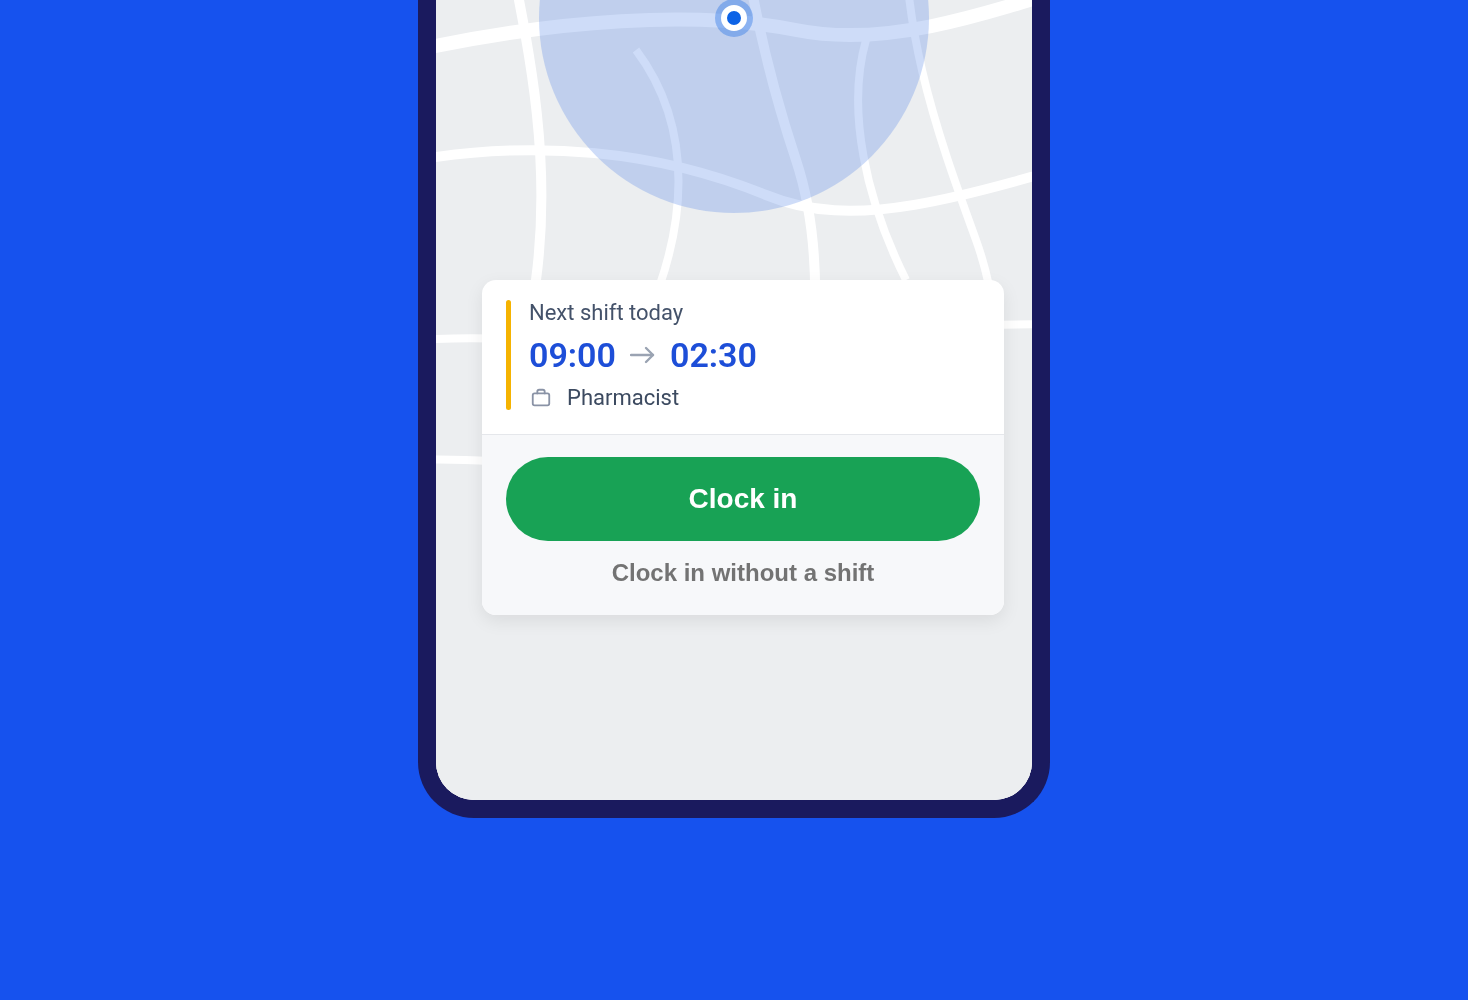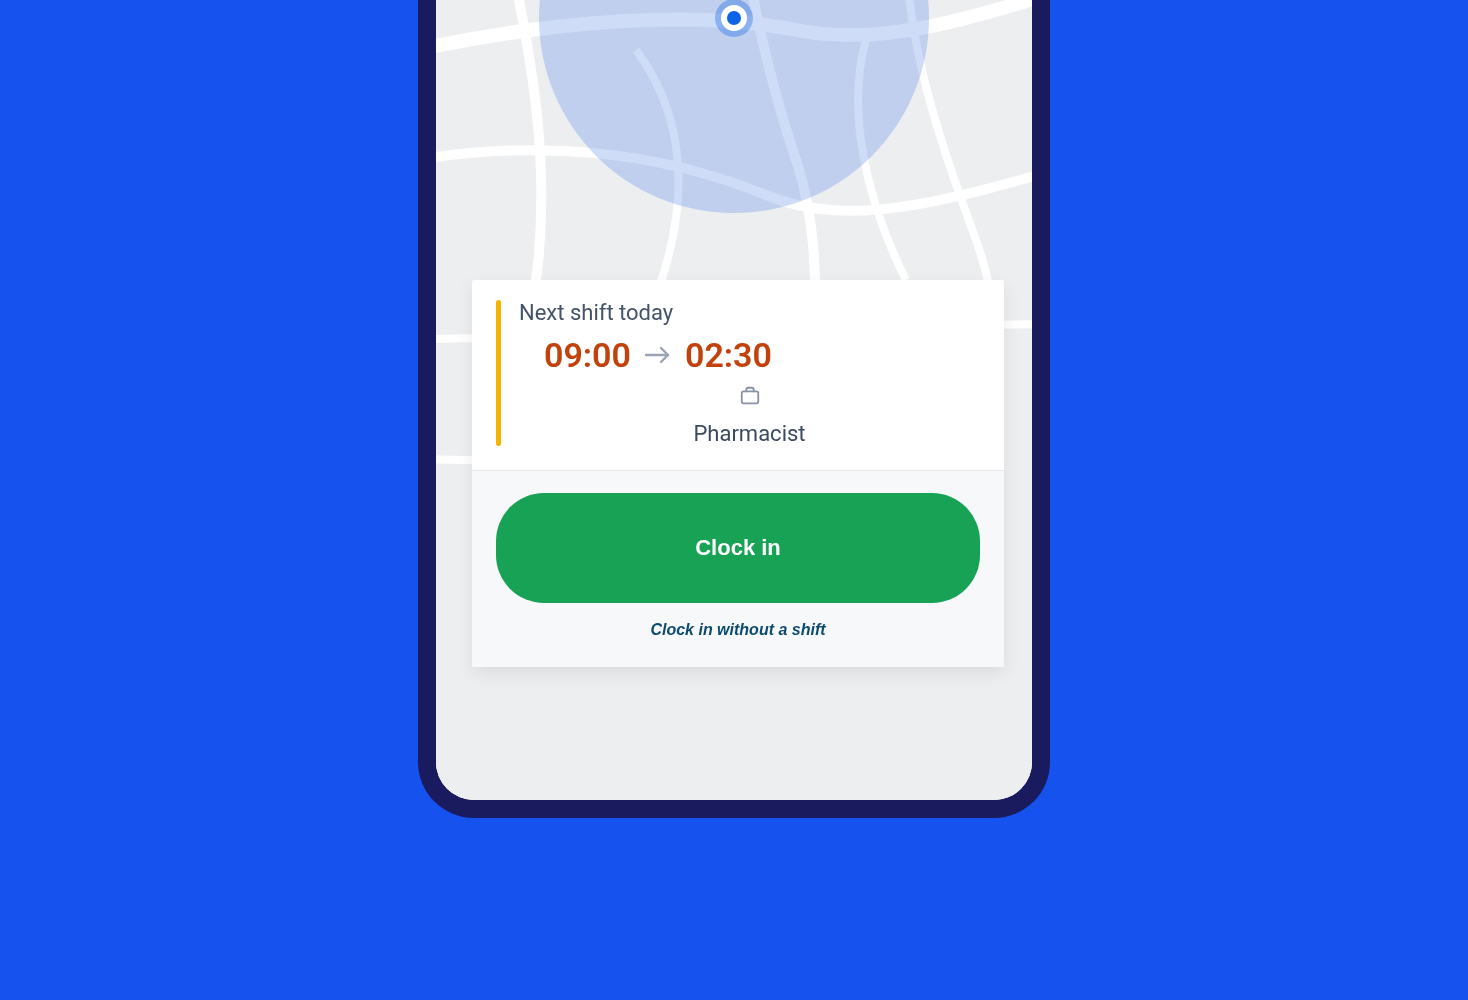--- a/index.html
+++ b/index.html
@@ -51,24 +51,24 @@
     width: 26px; height: 26px;
     margin-left: -13px; margin-top: -13px;
     border-radius: 50%;
     background: #0d63e6;
     border: 6px solid #fff;
     box-shadow: 0 0 0 6px rgba(13,99,230,0.35);
   }
 
   .card {
     position: absolute;
-    left: 36px; right: 28px;
+    left: 46px; right: 28px;
     top: 380px;
     background: #ffffff;
-    border-radius: 2px;
+    border-radius: 14px;
     box-shadow: 0 6px 18px rgba(0,0,0,0.08);
     overflow: hidden;
   }
   .card-top {
     display: flex;
     padding: 20px 24px 24px 24px;
     gap: 18px;
     border-bottom: 1px solid #e5e7eb;
   }
   .accent {
@@ -80,60 +80,57 @@
   .label {
     font-size: 22px;
     color: #44526a;
   }
   .times {
     display: flex;
     align-items: center;
     gap: 14px;
     font-size: 34px;
     font-weight: 600;
-    color: #c2410c;
-    margin-left: 25px;
+    color: #1d4ed8;
   }
   .arrow-icon { color: #9aa3b2; display: inline-flex; }
   .row {
     display: flex;
     align-items: center;
     gap: 14px;
     font-size: 22px;
     color: #3c4a60;
-    flex-direction: column;
   }
   .row-icon { width: 24px; display: inline-flex; justify-content: center; color: #8a93a6; }
 
   .card-bottom {
     background: #f7f8fa;
     padding: 22px 24px 28px 24px;
     display: flex;
     flex-direction: column;
     align-items: center;
     gap: 18px;
   }
   .primary-btn {
     width: 100%;
     border: none;
     border-radius: 48px;
-    padding: 42px 0;
-    font-size: 22px;
+    padding: 26px 0;
+    font-size: 28px;
     font-weight: 600;
     color: #fff;
     cursor: pointer;
   }
   .secondary-btn {
     background: none;
     border: none;
-    font-size: 16px;
+    font-size: 24px;
     font-weight: 600;
-    color: #0c4a6e;
+    color: #737373;
     cursor: pointer;
-    font-style: italic;
   }
 </style>
 </head>
 <body>
 
 <div class="phone">
   <div class="screen">
 
     <div class="map">
       <svg width="700" height="700" viewBox="0 0 700 700">

